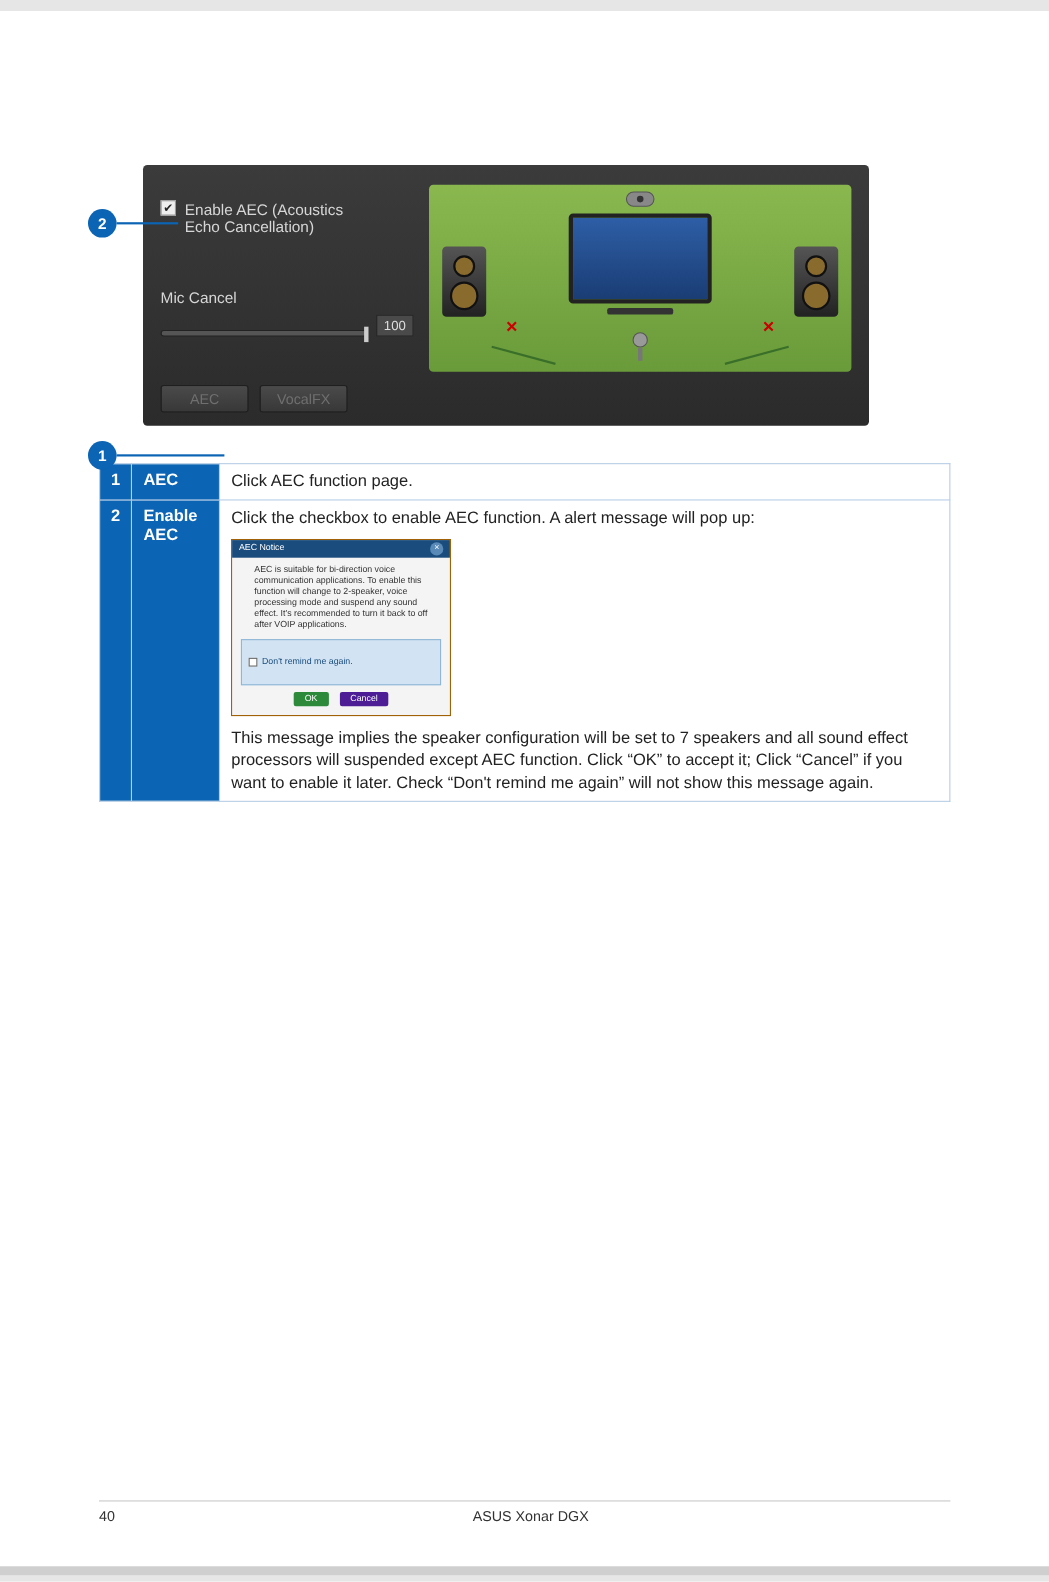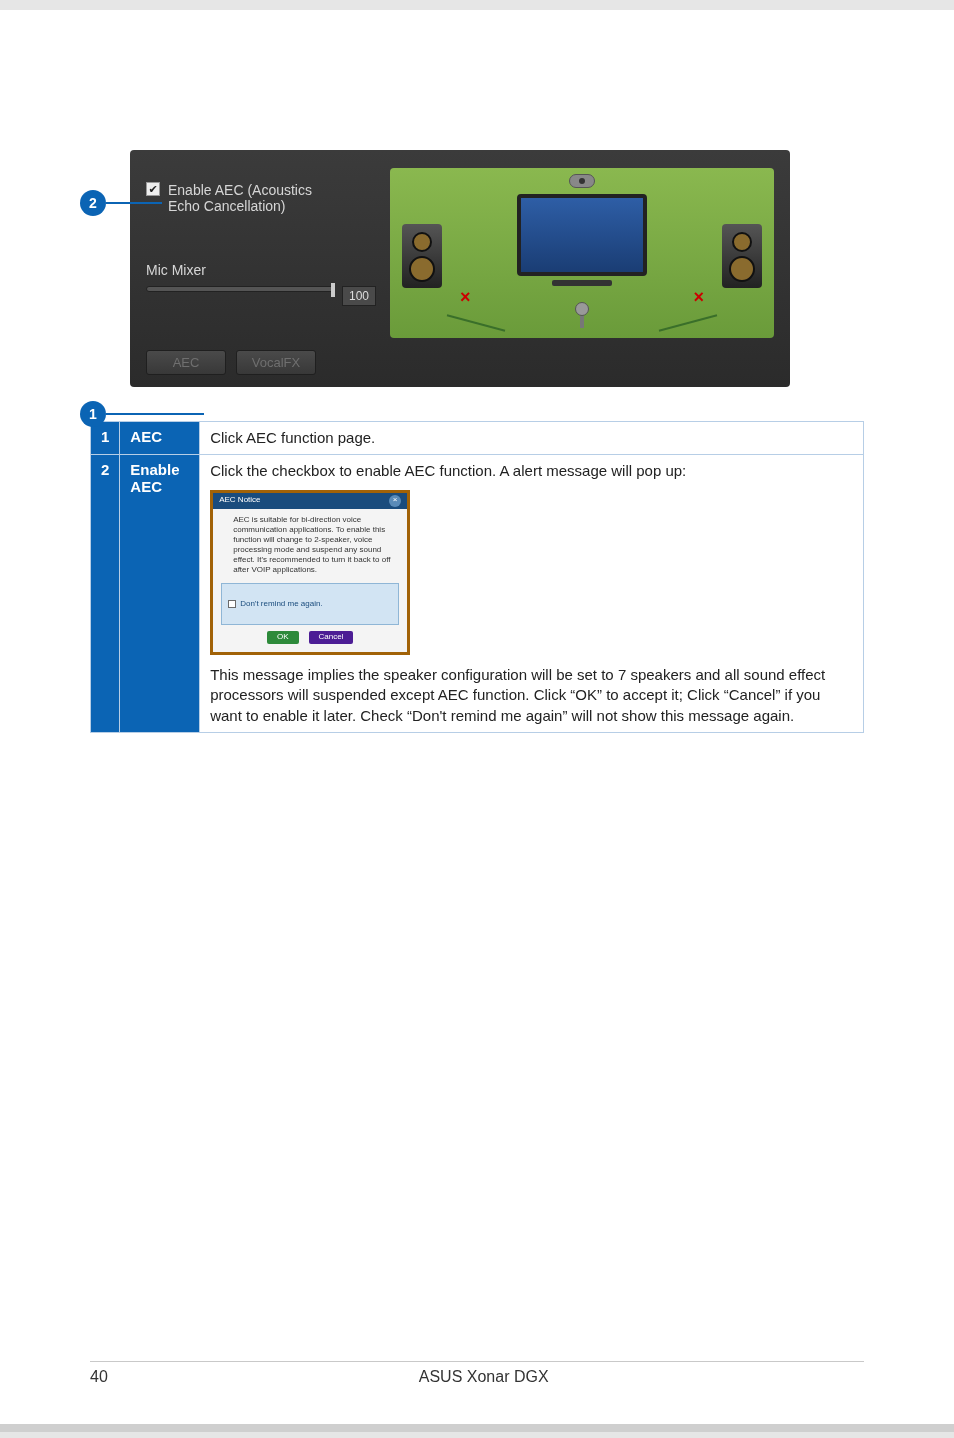--- a/index.html
+++ b/index.html
@@ -25,21 +25,21 @@
     padding: 18px 16px 12px 16px;
     color: #d6d6d6;
     font-size: 14px;
   }
   .shot-row { display: flex; gap: 14px; align-items: flex-start; }
   .shot-left { flex: 0 0 230px; padding-top: 14px; }
   .shot-right { flex: 1; background: linear-gradient(#8ab84f, #6a9b3a); border-radius: 4px; height: 170px; position: relative; overflow: hidden; }
   .enable-row { display: flex; align-items: flex-start; gap: 8px; }
   .chk { width: 14px; height: 14px; background: #eee; border: 1px solid #999; display: inline-flex; align-items: center; justify-content: center; font-size: 11px; color: #222; }
   .mic-vol { margin-top: 48px; }
-  .slider-track { margin-top: 8px; display: flex; align-items: flex-start; gap: 8px; }
+  .slider-track { margin-top: 8px; display: flex; align-items: flex-end; gap: 8px; }
   .track { flex: 1; height: 6px; background: #555; border: 1px solid #222; border-radius: 3px; position: relative; }
   .thumb { position: absolute; right: -2px; top: -4px; width: 4px; height: 14px; background: #ccc; }
   .valbox { background: #4a4a4a; color: #ddd; font-size: 12px; padding: 2px 6px; border: 1px solid #222; }
 
   
   .webcam { position:absolute; top:6px; left:50%; transform:translateX(-50%); width: 26px; height: 14px; background:#888; border-radius:7px; border:1px solid #555; }
   .webcam::after { content:""; position:absolute; top:3px; left:50%; transform:translateX(-50%); width:6px; height:6px; background:#333; border-radius:50%; }
   .tv { position: absolute; top: 26px; left: 50%; transform: translateX(-50%); width: 130px; height: 82px; background: linear-gradient(#2e5ea6, #1a3d74); border: 4px solid #222; border-radius: 4px; }
   .tv-stand { position: absolute; top: 112px; left: 50%; transform: translateX(-50%); width: 60px; height: 6px; background: #333; border-radius: 2px; }
   .spk { position: absolute; width: 40px; height: 64px; background: linear-gradient(#555,#222); border-radius: 4px; }
@@ -85,35 +85,35 @@
   .tbl { width: 774px; margin: 34px 0 0 0; border: 1px solid #2f6fb3; border-collapse: collapse; font-size: 15px; }
   .tbl th { background: #0b64b4; color: #fff; text-align: left; font-weight: bold; padding: 6px 10px; border: 1px solid #3a7dc0; }
   .tbl th.no { width: 38px; }
   .tbl th.it { width: 180px; }
   .tbl td { border: 1px solid #b7cee6; padding: 6px 10px; vertical-align: top; }
   .tbl td.no { background: #0b64b4; color: #fff; text-align: center; font-weight: bold; }
   .tbl td.it { background: #0b64b4; color: #fff; font-weight: bold; }
   .tbl td.desc { color: #222; line-height: 1.35; }
 
   
-  .dlg { width: 200px; border: 3px solid #a16207; background: #f4f4f4; font-size: 8px; margin: 8px 0 10px 0; }
+  .dlg { width: 200px; border: 1px solid #a16207; background: #f4f4f4; font-size: 8px; margin: 8px 0 10px 0; }
   .dlg-title { background: #1a4c7d; color: #fff; padding: 2px 6px; display:flex; justify-content:space-between; align-items:center; }
   .dlg-close { width: 12px; height: 12px; background:#5a8bb8; border-radius:50%; color:#fff; font-size:8px; display:flex; align-items:center; justify-content:center; }
   .dlg-body { padding: 6px 8px 2px 8px; color:#333; line-height:1.25; min-height: 72px; margin-left: 12px; }
   .dlg-remind { background:#d2e4f3; border:1px solid #8fb6d6; padding:15px 6px; margin:2px 8px 6px 8px; color:#1a4c7d; display:flex; align-items:center; gap:4px; }
   .dlg-remind .minichk { width:8px; height:8px; border:1px solid #6a6a6a; background:#fff; }
   .dlg-btns { display:flex; gap:10px; justify-content:center; padding:0 0 8px 0; }
   .dlg-btn { font-size:8px; color:#fff; padding:1px 10px; border-radius:2px; }
   .dlg-ok { background:#2d8a3a; }
   .dlg-cancel { background:#4c1d95; }
 
   
   .footer { position: absolute; bottom: 52px; left: 0; right: 0; padding: 0 90px; }
   .foot-rule { border: none; border-top: 1px solid #c9c9c9; margin: 0 0 6px 0; }
-  .foot-row { display: flex; justify-content: space-between; font-size: 16px; color: #333; }
+  .foot-row { display: flex; justify-content: space-between; font-size: 13px; color: #333; }
   .bottombar { position: absolute; bottom: 0; left: 0; right: 0; height: 14px; background: #e6e6e6; }
   .bottombar .inner { height: 8px; background: #cfcfcf; }
 </style>
 </head>
 <body>
 
 <div class="topbar"></div>
 
 <div class="page">
 
@@ -132,21 +132,21 @@
       <div class="shot-row">
         <div class="shot-left">
           <div class="enable-row">
             <span class="chk">✔</span>
             <span>
               <span>Enable AEC (Acoustics</span><br>
               <span>Echo Cancellation)</span>
             </span>
           </div>
           <div class="mic-vol">
-            <div>Mic Mixer</div>
+            <div>Mic Cancel</div>
             <div class="slider-track">
               <div class="track">
                   <div class="thumb"></div>
                 </div>
               <div class="valbox">100</div>
             </div>
           </div>
         </div>
         <div class="shot-right">
           <div class="webcam"></div>

